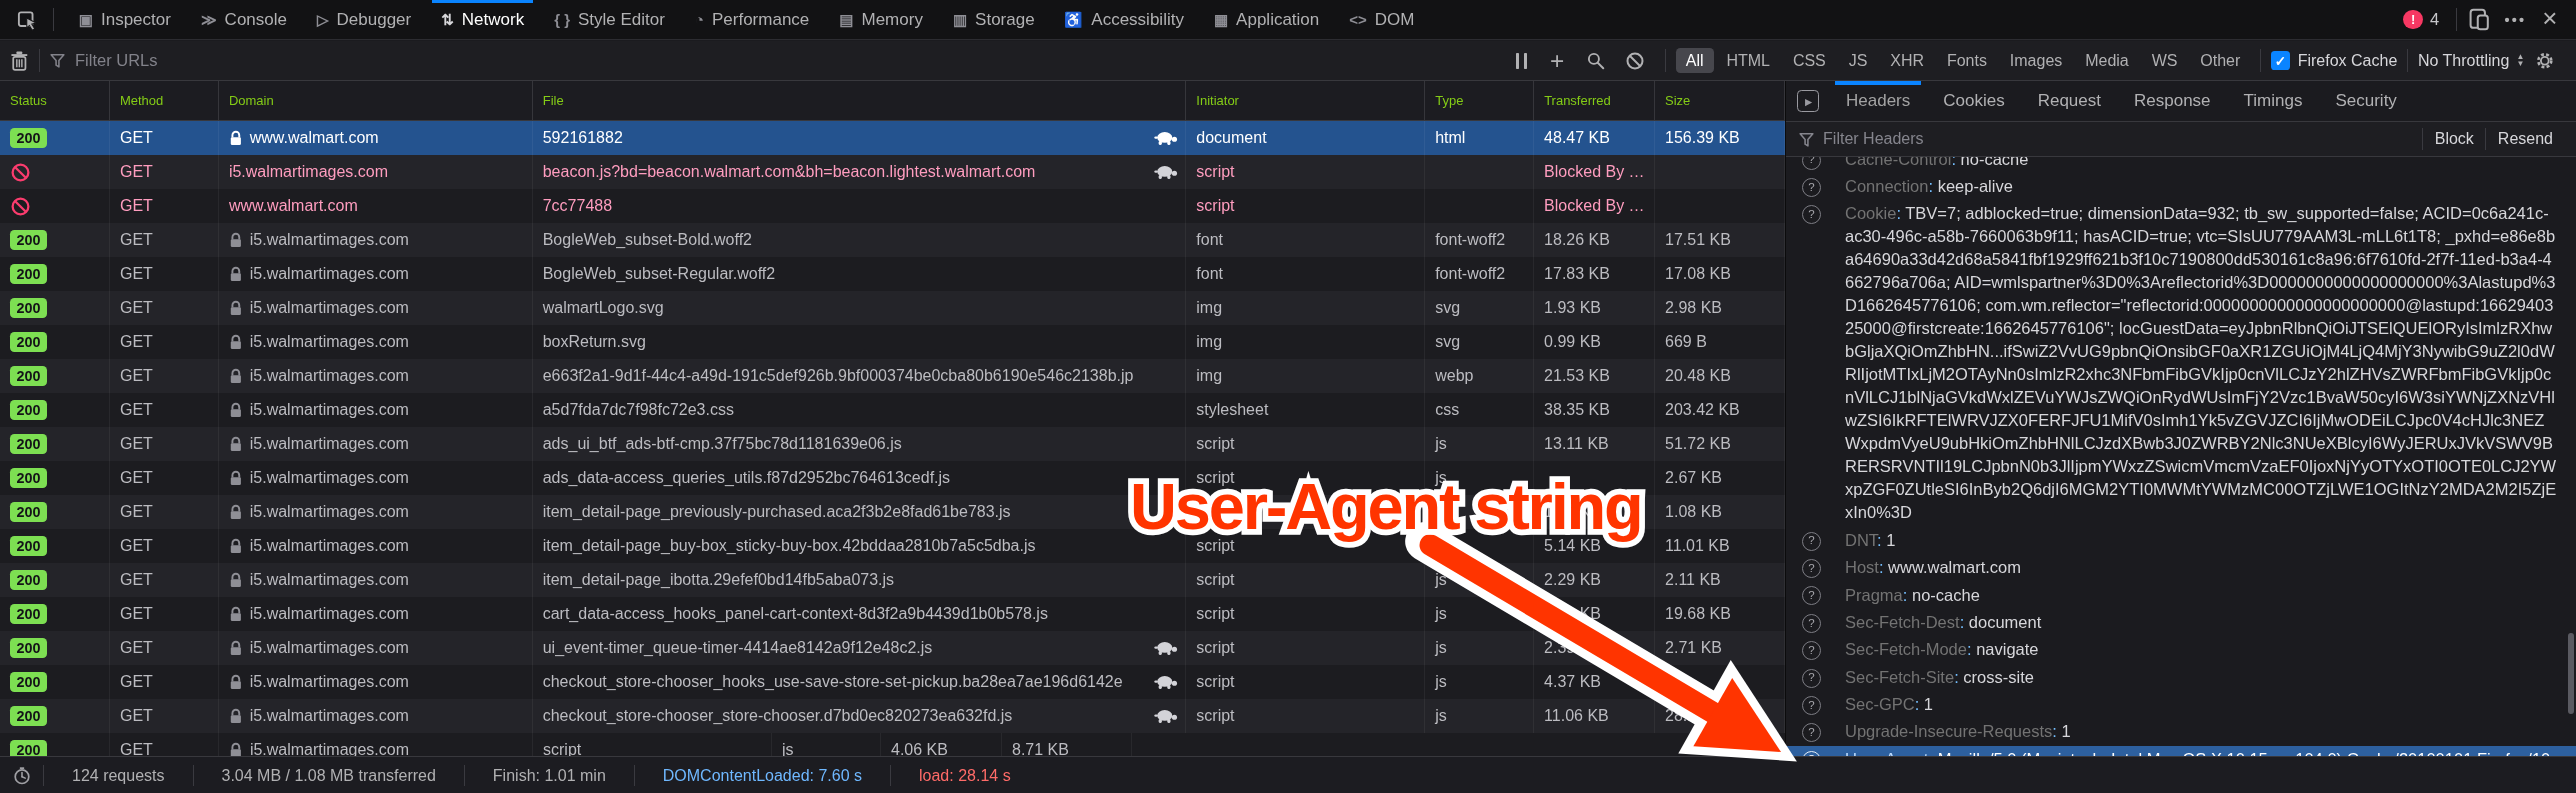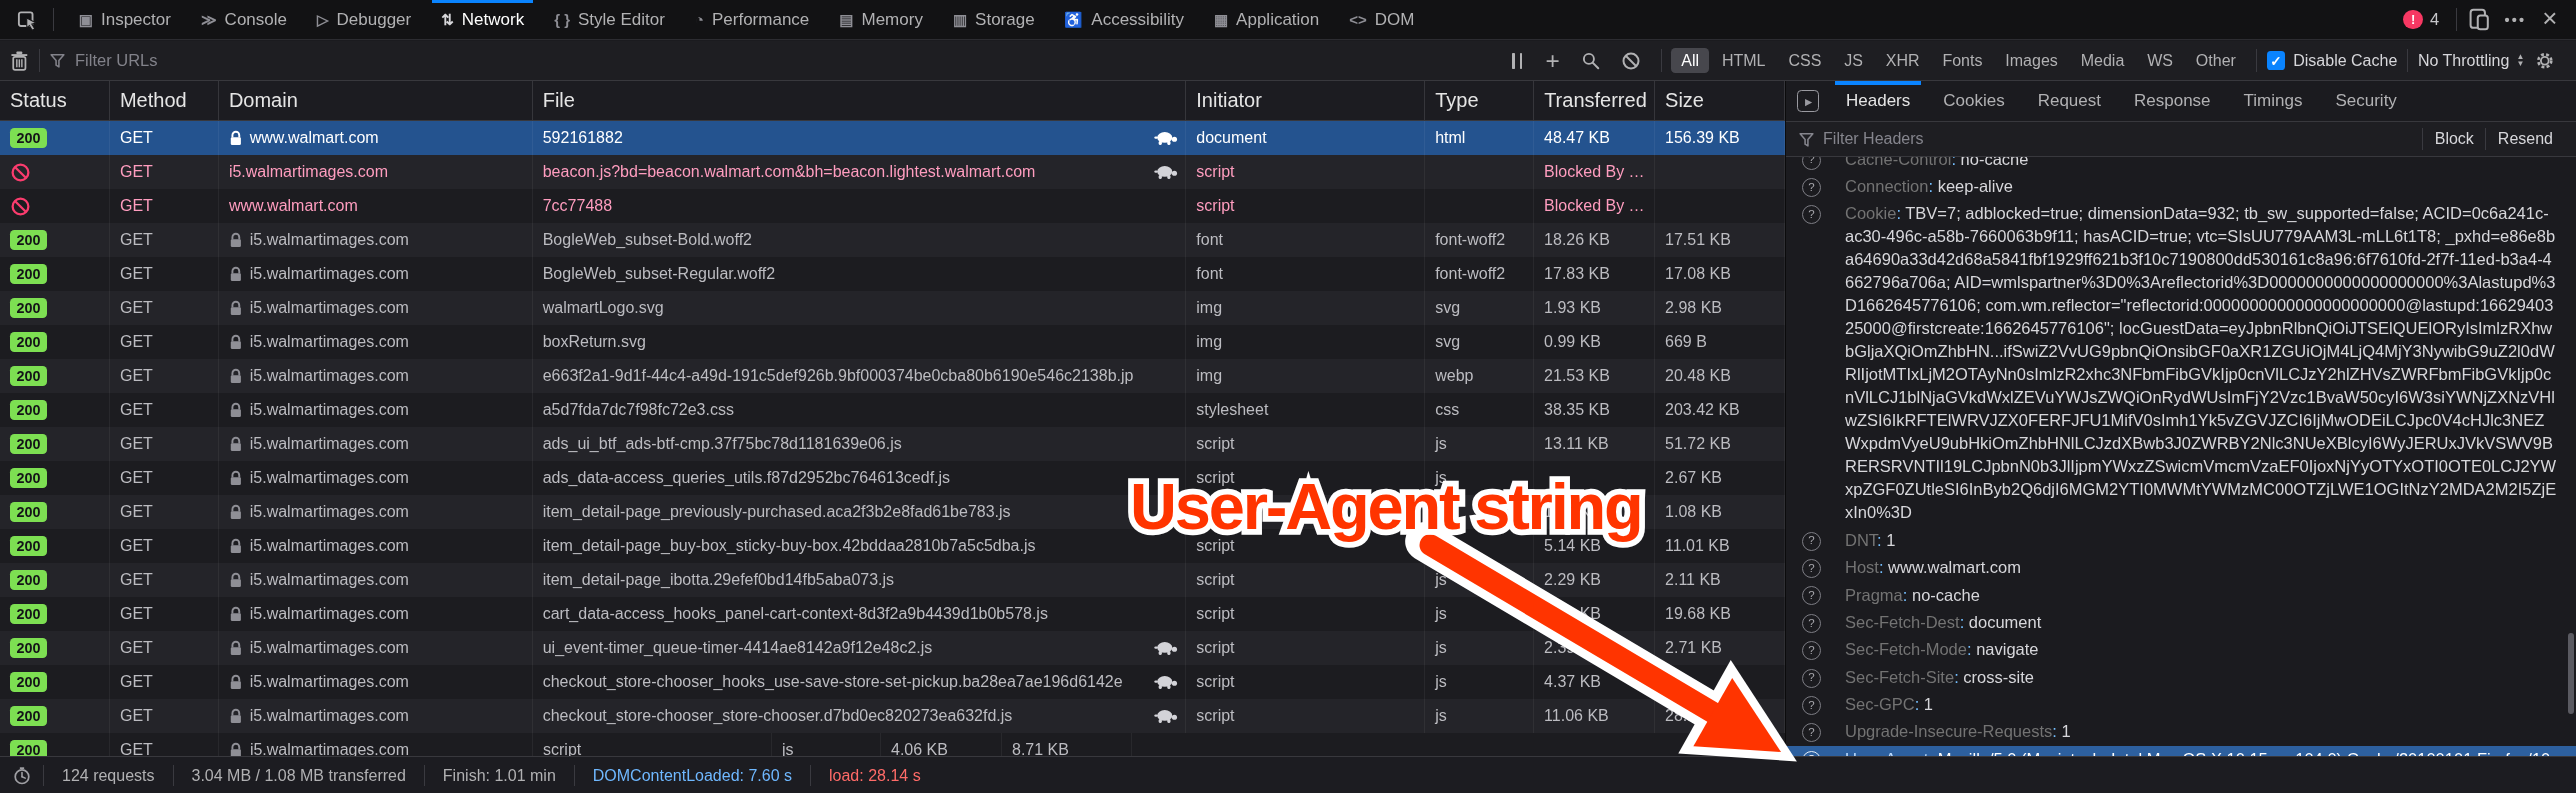--- a/index.html
+++ b/index.html
@@ -44,21 +44,21 @@
   .pill{padding:3.6px 10px;border-radius:4.3px;color:#b1b1b3;font-size:16px;white-space:nowrap}
   .pill.active{background:#47474d;color:#fff}
   #dcache{display:flex;align-items:center;gap:8px;font-size:16px;color:#d7d7db;white-space:nowrap}
   .cb{width:18.7px;height:18.7px;border-radius:3.6px;background:#0a84ff;color:#fff;font-size:13.7px;font-weight:700;
     display:flex;align-items:center;justify-content:center}
   #throttle{display:flex;align-items:center;gap:7.2px;font-size:16px;color:#d7d7db;white-space:nowrap}
   .ud{display:flex;flex-direction:column;font-size:8px;line-height:6.5px;color:#b1b1b3}
 
   
   #thead{position:absolute;top:81px;left:0;width:1785px;height:40px;display:flex;background:#1c1c21;
-    border-bottom:0.7px solid #38383d;color:#e5e5e5;font-size:20px;box-sizing:border-box}
+    border-bottom:0.7px solid #38383d;color:#84cc16;font-size:13px;box-sizing:border-box}
   .hcell{display:flex;align-items:center;padding:0 10px;border-right:0.7px solid #36363b;box-sizing:border-box;white-space:nowrap;overflow:hidden}
   #tbody{position:absolute;top:121px;left:0;width:1785px;height:635px;overflow:hidden;font-size:16px}
   .trow{display:flex;height:34px;background:#1c1c20}
   .trow.odd{background:#242429}
   .trow.sel{background:#24538f}
   .tcell{display:flex;align-items:center;padding:0 10px;border-right:0.7px solid rgba(255,255,255,0.055);
     box-sizing:border-box;white-space:nowrap;overflow:hidden;color:#bcbcc1}
   .trow.sel .tcell{color:#fff}
   .trow.blk .tcell{color:#ff9dbf}
   .pillstatus{background:#7ddf52;color:#141418;font-weight:700;font-size:14.4px;padding:2.2px 6.5px;border-radius:4.3px}
@@ -69,21 +69,21 @@
   .turtle{position:absolute;right:7.2px;top:10px;color:#d3d3d8;display:flex}
   .trow.sel .turtle{color:#fff}
 
   
   #panel{position:absolute;top:81px;left:1785px;right:0;bottom:0;background:#1b1b1f;border-left:0.7px solid #0b0b0c;box-sizing:border-box}
   #ptabs{height:40px;border-bottom:0.7px solid #38383d;display:flex;align-items:stretch;padding:0 8.6px;color:#b1b1b3;font-size:17px}
   .pcollapse{align-self:center;width:20px;height:20px;border:1.8px solid #9a9aa0;border-radius:4.3px;color:#9a9aa0;
     display:flex;align-items:center;justify-content:center;font-size:9.3px;margin:0 10px 0 2.9px;flex:none}
   #ptabwrap{display:flex;align-items:stretch}
   .ptab{position:relative;display:flex;align-items:center;padding:0 16.5px;white-space:nowrap}
-  .ptab.active{color:#e5e5e5}
+  .ptab.active{color:#a3a3a3}
   .ptab.active::before{content:"";position:absolute;top:0;left:5.8px;right:5.8px;height:3.6px;background:#0a84ff}
   #pfilter{height:35px;border-bottom:0.7px solid #38383d;background:#1e1e22;display:flex;align-items:center;
     padding:0 11.5px;color:#85858d;font-size:16px;box-sizing:border-box}
   #pfilter .ph{margin-left:8.6px}
   .pbtn{color:#d7d7db;padding:0 11.5px;border-left:0.7px solid #3a3a40;height:21.6px;display:flex;align-items:center;white-space:nowrap}
   #hlist{position:absolute;top:76px;left:0;right:0;bottom:0;overflow:hidden;font-size:16.5px;line-height:23px}
   .hrow{position:relative;padding:2.2px 18.7px 2.2px 59px;word-break:break-all;color:#d7d7db}
   .hrow .qm{position:absolute;left:16px;top:5px;width:17px;height:17px;border:1.4px solid #7d7d84;border-radius:50%;
     color:#a9a9af;font-size:11.5px;display:flex;align-items:center;justify-content:center;line-height:1}
   .hname{color:#737373}
@@ -91,21 +91,21 @@
   .hrow.sel{background:#2d609f;color:#fff}
   .hrow.sel .hname{color:#bcdcff}
   .hrow.sel .hname::after{color:#bcdcff}
   .hrow.sel .qm{border-color:#e6eef8;color:#fff}
   #pscroll{position:absolute;right:2.2px;top:552px;width:5.8px;height:81px;border-radius:2.9px;background:#5a5a61}
 
   
   #statusbar{position:absolute;top:756px;left:0;right:0;bottom:0;background:#1c1c21;border-top:0.7px solid #38383d;
     display:flex;align-items:center;font-size:16px;color:#b1b1b3}
   .sb-icon{padding:0 11.5px;color:#9f9fa4}
-  .sb-item{padding:0 18px;border-left:0.7px solid #3a3a40;height:21.6px;display:flex;align-items:center;white-space:nowrap}
+  .sb-item{padding:0 28px;border-left:0.7px solid #3a3a40;height:21.6px;display:flex;align-items:center;white-space:nowrap}
   #sb-dcl{color:#6fb8ff}
   #sb-load{color:#ff6b68}
 
   
   #anno-arrow{position:absolute;top:0;left:0;z-index:58;pointer-events:none}
   .anno-text{position:absolute;left:1130px;top:469px;font-size:65px;font-weight:900;letter-spacing:-2.2px;
     white-space:nowrap;font-family:"Liberation Sans",sans-serif;pointer-events:none}
   #anno-outline{z-index:59;color:#fff;-webkit-text-stroke:11.5px #fff}
   #anno-fill{z-index:60;color:#ff3400}
 </style>
@@ -228,21 +228,21 @@
       <span class="pill">XHR</span>
       <span class="pill">Fonts</span>
       <span class="pill">Images</span>
       <span class="pill">Media</span>
       <span class="pill">WS</span>
       <span class="pill">Other</span>
     </div>
   <span class="vsep"></span>
   <label id="dcache">
     <span class="cb">✓</span>
-    <span>Disable Cache</span>
+    <span>Firefox Cache</span>
   </label>
   <span class="vsep"></span>
   <div id="throttle">
     <span>No Throttling</span>
     <span class="ud">
         <i>▲</i>
         <i>▼</i>
       </span>
   </div>
   <span class="toolicon tbicon">

